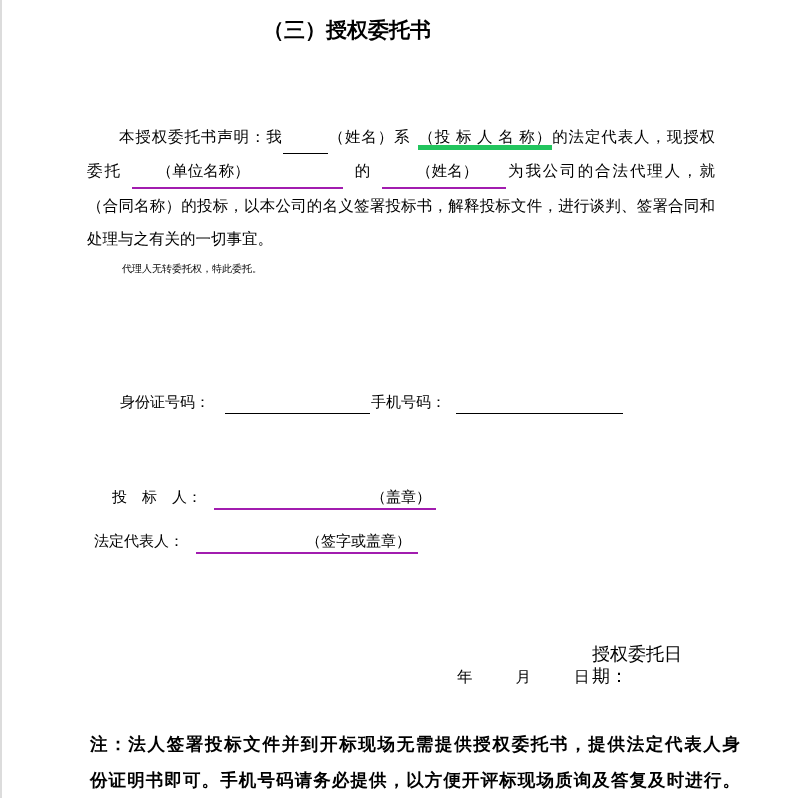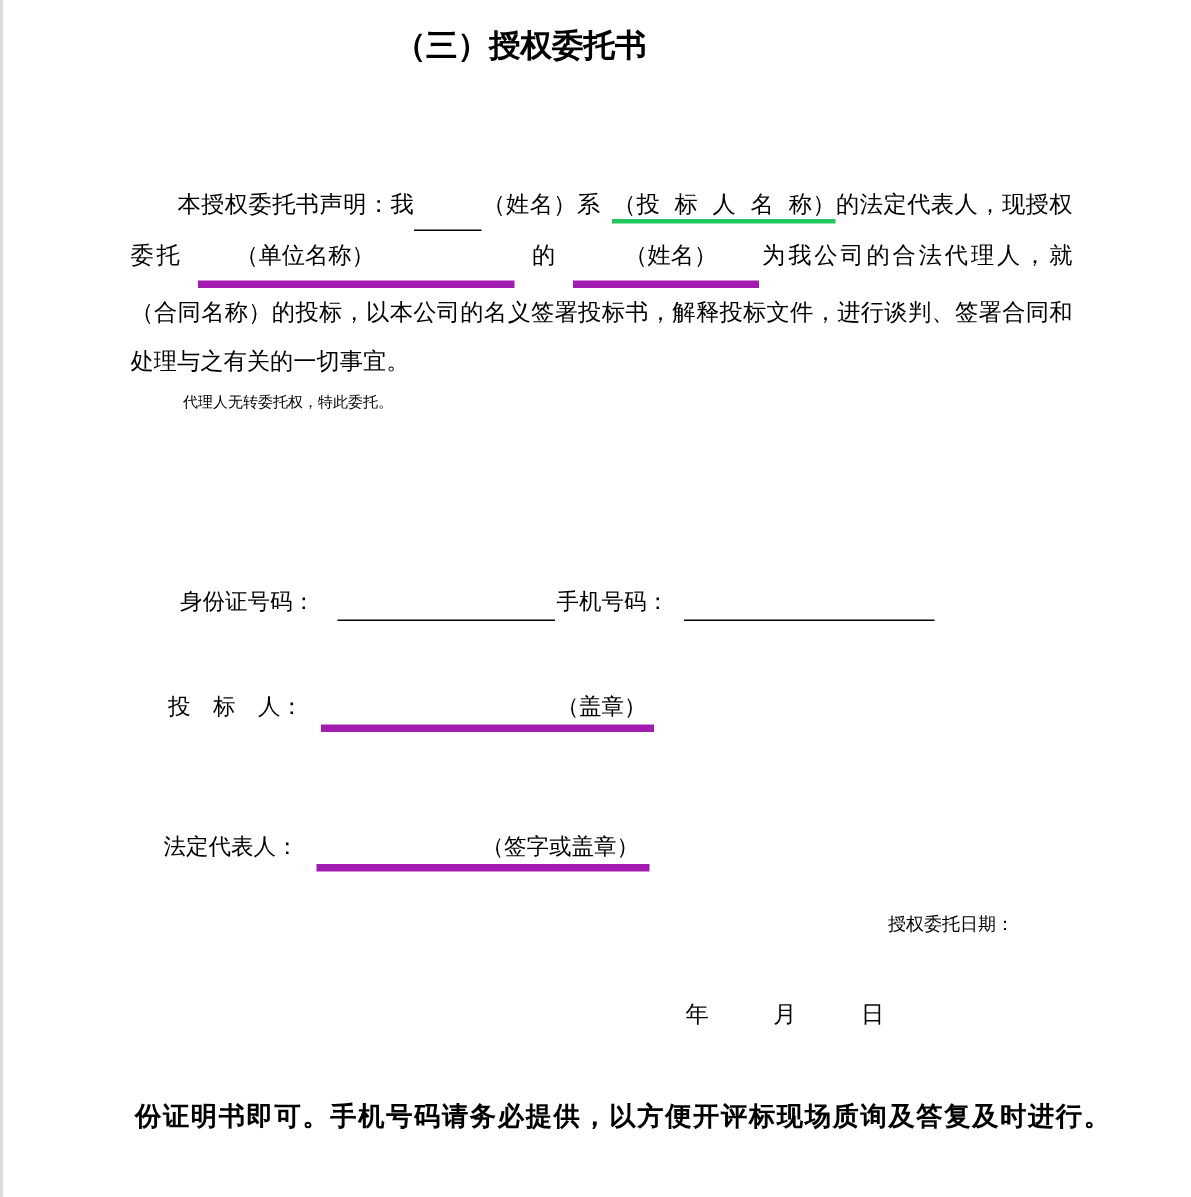--- a/index.html
+++ b/index.html
@@ -11,34 +11,34 @@
   .page{position:relative;width:692px;height:798px;box-sizing:border-box;
         border-left:2px solid #dcdcdc;background:#fff;}
   .title{position:absolute;top:14px;left:0;width:100%;margin:0;
          text-align:center;font-size:21px;font-weight:bold;line-height:32px;}
   
   .para1{position:absolute;top:120px;left:85px;width:628px;
          font-size:15.5px;line-height:33px;}
   .line{width:100%;}
   .jl{text-align:justify;text-align-last:justify;}
   .ind{display:inline-block;width:31px;}
-  .u{border-bottom:3px solid #22c55e;white-space:pre;font-family:Liberation Mono, monospace;}
+  .u{border-bottom:5px solid #22c55e;white-space:pre;}
   .blank{display:inline-block;border-bottom:1px solid #000;}
   .blank::before{content:"\00a0";}
-  .ug{display:inline-block;border-bottom:5px solid #a21caf;white-space:pre;}
+  .ug{display:inline-block;border-bottom:2px solid #a21caf;white-space:pre;}
   .gap{display:inline-block;}
   .para2{position:absolute;top:252px;left:120px;font-size:10px;line-height:33px;}
   
   .frow{position:absolute;font-size:15px;line-height:22px;white-space:pre;}
   .r1{top:326px;left:110px;}
   .r2{top:391px;left:118px;}
-  .r3{top:461px;left:110px;}
-  .r4{top:530px;left:107px;margin-top:24px;}
+  .r3{top:486px;left:110px;}
+  .r4{top:530px;left:92px;}
   
-  .datelabel{position:absolute;top:605px;left:590px;font-size:12px;line-height:22px;}
+  .datelabel{position:absolute;top:643px;left:590px;font-size:18px;line-height:22px;}
   .ymd{position:absolute;top:666px;left:455px;font-size:15.5px;line-height:22px;
        display:flex;gap:43px;}
   
   .note{position:absolute;top:726px;left:88px;width:650px;
         font-size:17.5px;font-weight:bold;line-height:36px;}
   .nline{text-align:justify;text-align-last:justify;}
 </style>
 </head>
 <body>
 
@@ -64,16 +64,17 @@
 
   <div class="datelabel">授权委托日期：</div>
 
   <div class="ymd">
       <span>年</span>
       <span>月</span>
       <span>日</span>
     </div>
 
   <div class="note">
+    <div class="nline">注：法人签署投标文件并到开标现场无需提供授权委托书，提供法定代表人身</div>
     <div class="nline">份证明书即可。手机号码请务必提供，以方便开评标现场质询及答复及时进行。</div>
   </div>
 
 </div>
 
 </body></html>

